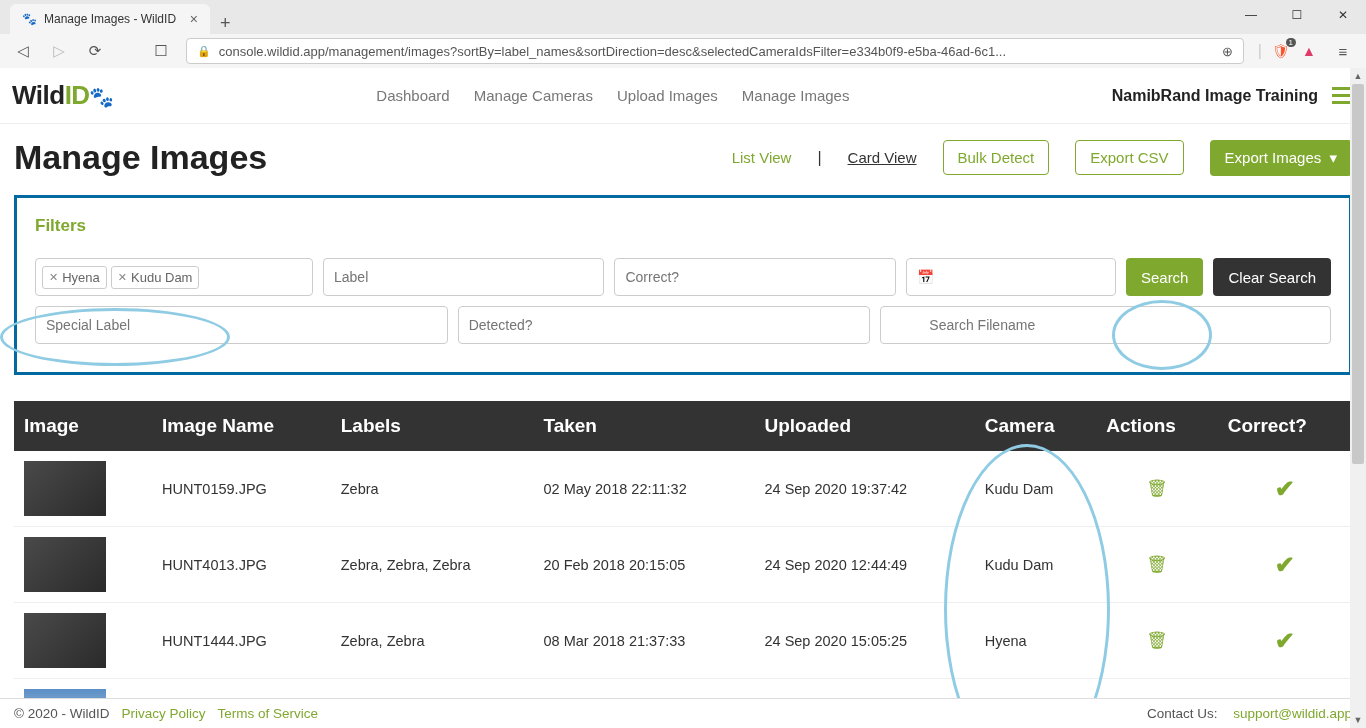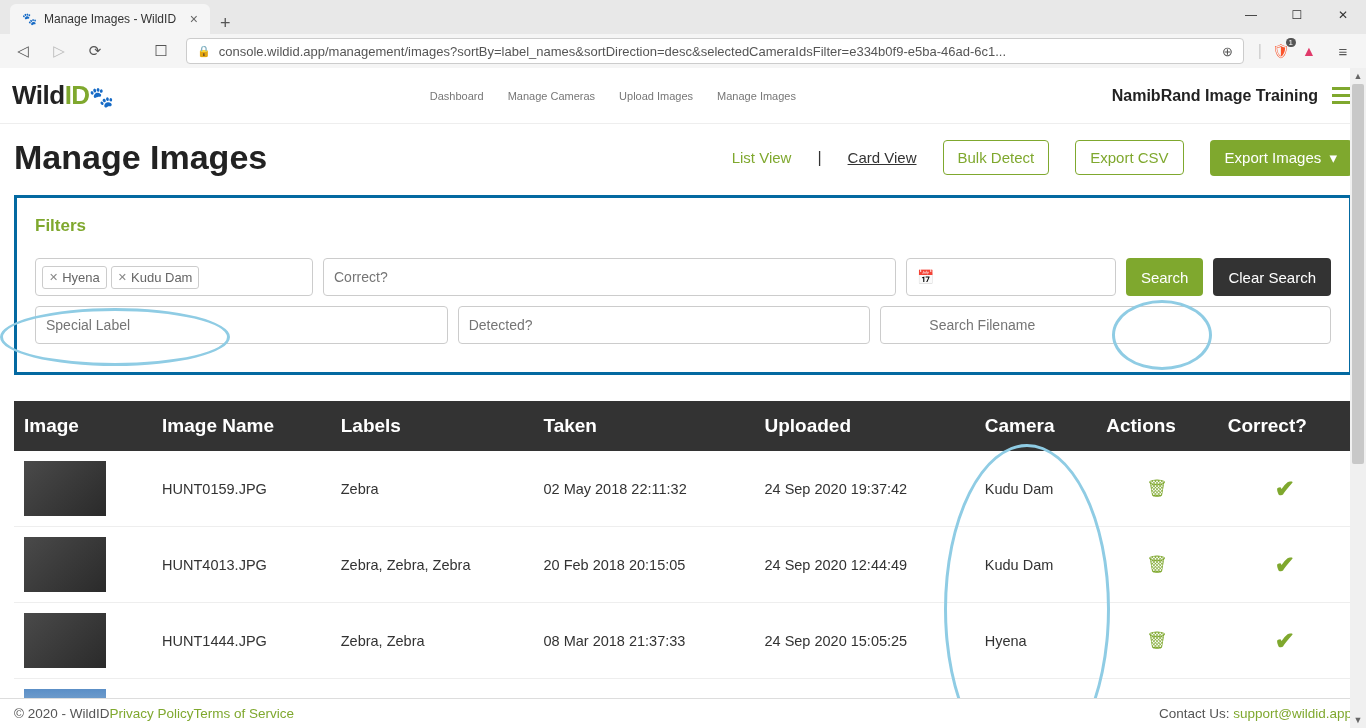--- a/index.html
+++ b/index.html
@@ -24,21 +24,21 @@
     .ext-icon { width: 18px; height: 18px; display: flex; align-items: center; justify-content: center; font-size: 14px; }
     .brave-icon { position: relative; }
     .brave-badge { position: absolute; top: -4px; right: -6px; background: #555; color: #fff; font-size: 8px; border-radius: 6px; padding: 0 3px; }
     
     
     .app-header { height: 56px; display: flex; align-items: center; padding: 0 12px; border-bottom: 1px solid #eee; }
     .logo { font-size: 26px; font-weight: 700; color: #222; letter-spacing: -0.5px; }
     .logo .id { color: #7fa82e; }
     .logo .deco { font-size: 20px; }
     .main-nav { margin-left: auto; margin-right: auto; display: flex; gap: 24px; }
-    .nav-link { color: #777; font-size: 11px; text-decoration: none; }
+    .nav-link { color: #777; font-size: 15px; text-decoration: none; }
     .header-right { display: flex; align-items: center; gap: 14px; }
     .org-name { font-weight: 700; font-size: 16px; color: #222; }
     .hamburger { display: flex; flex-direction: column; gap: 4px; cursor: pointer; }
     .hamburger div { width: 22px; height: 3px; background: #7fa82e; }
     
     
     .content { padding: 14px; height: calc(728px - 68px - 56px - 30px); overflow-y: auto; position: relative; }
     .page-header { display: flex; align-items: center; justify-content: space-between; margin-bottom: 18px; }
     .page-title { font-size: 34px; font-weight: 600; color: #222; }
     .view-controls { display: flex; align-items: center; gap: 26px; }
@@ -72,21 +72,21 @@
     .data-table tbody tr { border-bottom: 1px solid #eee; }
     .thumb { width: 82px; height: 55px; background: linear-gradient(135deg, #4a4a4a 0%, #2a2a2a 100%); display: block; }
     .thumb.sky { background: linear-gradient(180deg, #5b8fc7 0%, #9bb8d4 60%, #7a6a4a 100%); }
     .trash-icon { color: #7fa82e; font-size: 17px; cursor: pointer; }
     .check-icon { color: #7fa82e; font-size: 24px; font-weight: bold; }
     .th-center { text-align: center; }
     .td-center { text-align: center; }
     
     
     .footer { height: 30px; border-top: 1px solid #ddd; display: flex; align-items: center; padding: 0 14px; font-size: 13.5px; color: #555; }
-    .footer a { color: #7fa82e; text-decoration: none; margin-left: 0; }
+    .footer a { color: #7fa82e; text-decoration: none; margin-left: 12px; }
     .footer-right { margin-left: auto; }
     
     
     .scroll-track { position: fixed; right: 0; top: 68px; width: 16px; bottom: 0; background: #f0f0f0; }
     .scroll-thumb { position: absolute; top: 0; left: 2px; right: 2px; height: 380px; background: #c8c8c8; border-radius: 2px; }
     .scroll-arrow { position: absolute; left: 0; right: 0; height: 16px; text-align: center; font-size: 9px; color: #666; line-height: 16px; }
   </style>
 </head>
 <body>
 
@@ -164,20 +164,23 @@
       <div class="filter-field" style="flex:0 0 278px; padding:0 6px;">
         <span class="tag">
             <span class="tag-x">✕</span>
             <span>Hyena</span>
           </span>
         <span class="tag">
             <span class="tag-x">✕</span>
             <span>Kudu Dam</span>
           </span>
       </div>
+      <div class="filter-field" style="flex:1;">
+          <input placeholder="Label" style="">
+        </div>
       <div class="filter-field" style="flex:1;">
           <input placeholder="Correct?" style="">
         </div>
       <div class="filter-field" style="flex:0 0 210px;">
           <span class="cal-icon">📅</span>
         </div>
       <button class="btn btn-primary" style="height:38px;">Search</button>
       <button class="btn btn-dark" style="height:38px;">Clear Search</button>
     </div>
 

